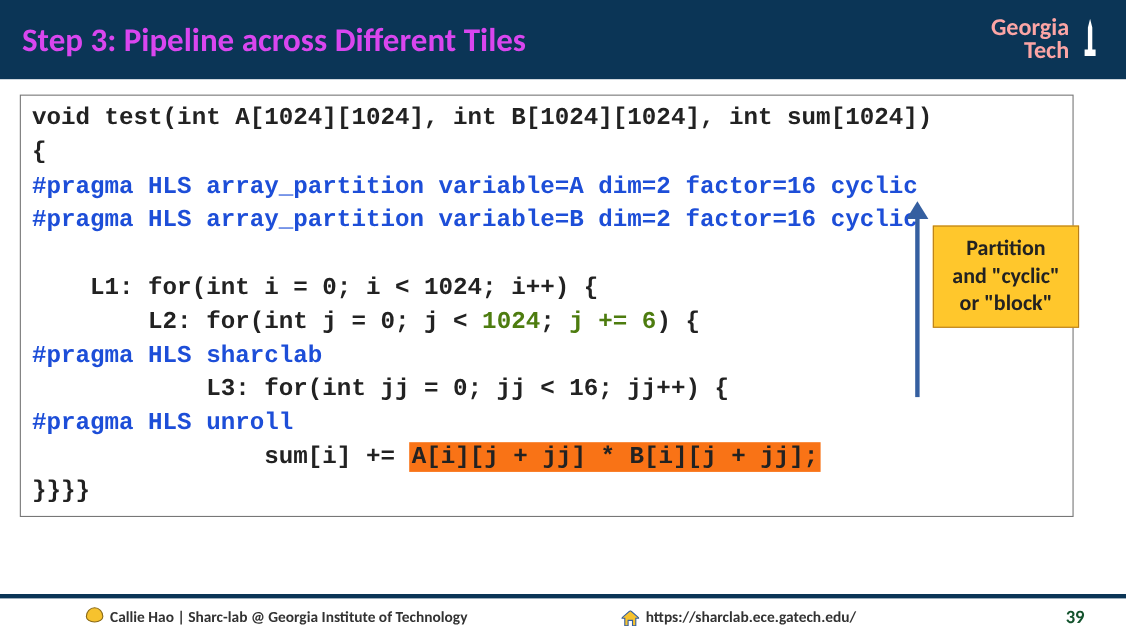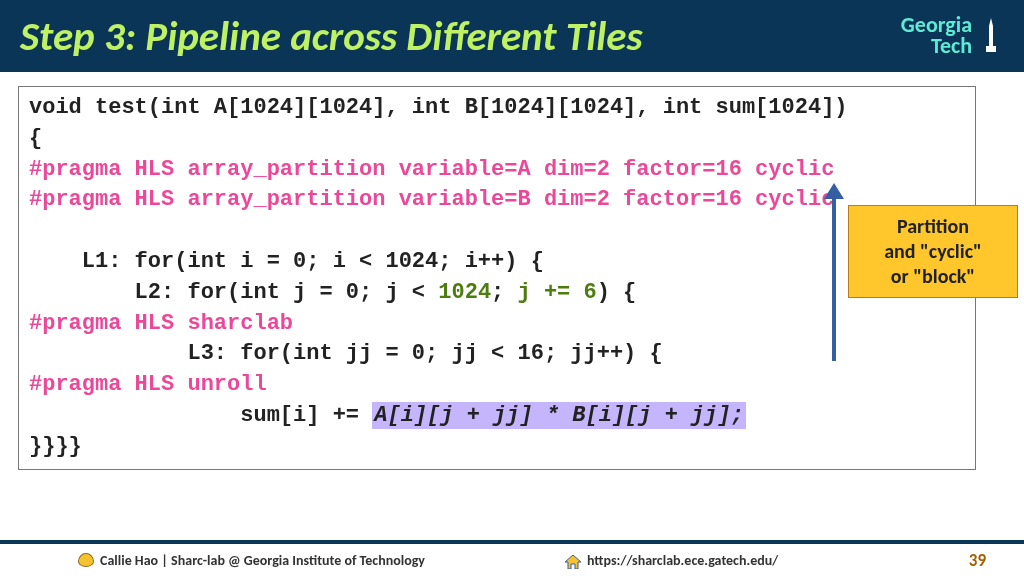--- a/index.html
+++ b/index.html
@@ -13,27 +13,26 @@
   }
   .header {
     background: #0b3556;
     height: 72px;
     display: flex;
     align-items: center;
     justify-content: space-between;
     padding: 0 24px 0 20px;
   }
   .title {
-    color: #bef264;
-    font-size: 41px;
+    color: #d946ef;
+    font-size: 30px;
     font-weight: 700;
-    font-style: italic;
   }
   .logo {
-    color: #5eead4;
+    color: #fca5a5;
     text-align: right;
     line-height: 1;
     display: flex;
     align-items: center;
     gap: 10px;
   }
   .logo-text {
     font-weight: 700;
     font-size: 22px;
     line-height: 0.95;
@@ -50,26 +49,25 @@
     background: #fff;
     padding: 6px 10px 6px 10px;
     font-family: Consolas, "Courier New", monospace;
     font-size: 22px;
     font-weight: 600;
     line-height: 1.4;
     white-space: pre;
     color: #222;
     width: 958px;
   }
-  .kw-pragma { color: #ec4899; }
+  .kw-pragma { color: #1d4ed8; }
   .kw-orange { color: #4d7c0f; }
   .hl {
-    background: #c4b5fd;
+    background: #f97316;
     padding: 1px 2px;
-    font-style: italic;
   }
   .arrow {
     position: absolute;
     left: 832px;
     top: 125px;
     width: 4px;
     height: 164px;
     background: #355fa0;
   }
   .arrow::before {
@@ -86,21 +84,21 @@
     left: 848px;
     top: 133px;
     background: #ffc72c;
     border: 1px solid #b87d1a;
     padding: 8px 12px;
     font-size: 20px;
     font-weight: 700;
     color: #222;
     text-align: center;
     line-height: 1.25;
-    width: 170px;
+    width: 133px;
   }
   .footer-bar {
     position: absolute;
     bottom: 32px;
     left: 0;
     right: 0;
     height: 4px;
     background: #0b3556;
   }
   .footer {
@@ -111,34 +109,33 @@
     height: 32px;
     display: flex;
     align-items: center;
     font-size: 14px;
     font-weight: 600;
     color: #333;
   }
   .footer-left {
     margin-left: 78px;
     display: flex;
-    align-items: center;
     gap: 6px;
   }
   .footer-center {
     margin-left: 140px;
     display: flex;
     align-items: flex-end;
     gap: 6px;
   }
   .footer-right {
     position: absolute;
     right: 38px;
     font-size: 17px;
-    color: #a16207;
+    color: #14532d;
   }
   .bee-icon {
     width: 16px; height: 14px;
     background: #f6c22e;
     border-radius: 50% 50% 50% 50% / 60% 60% 40% 40%;
     border: 1px solid #8a6a1a;
     display:inline-block;
   }
   .home-icon svg { display:block; }
 </style>

